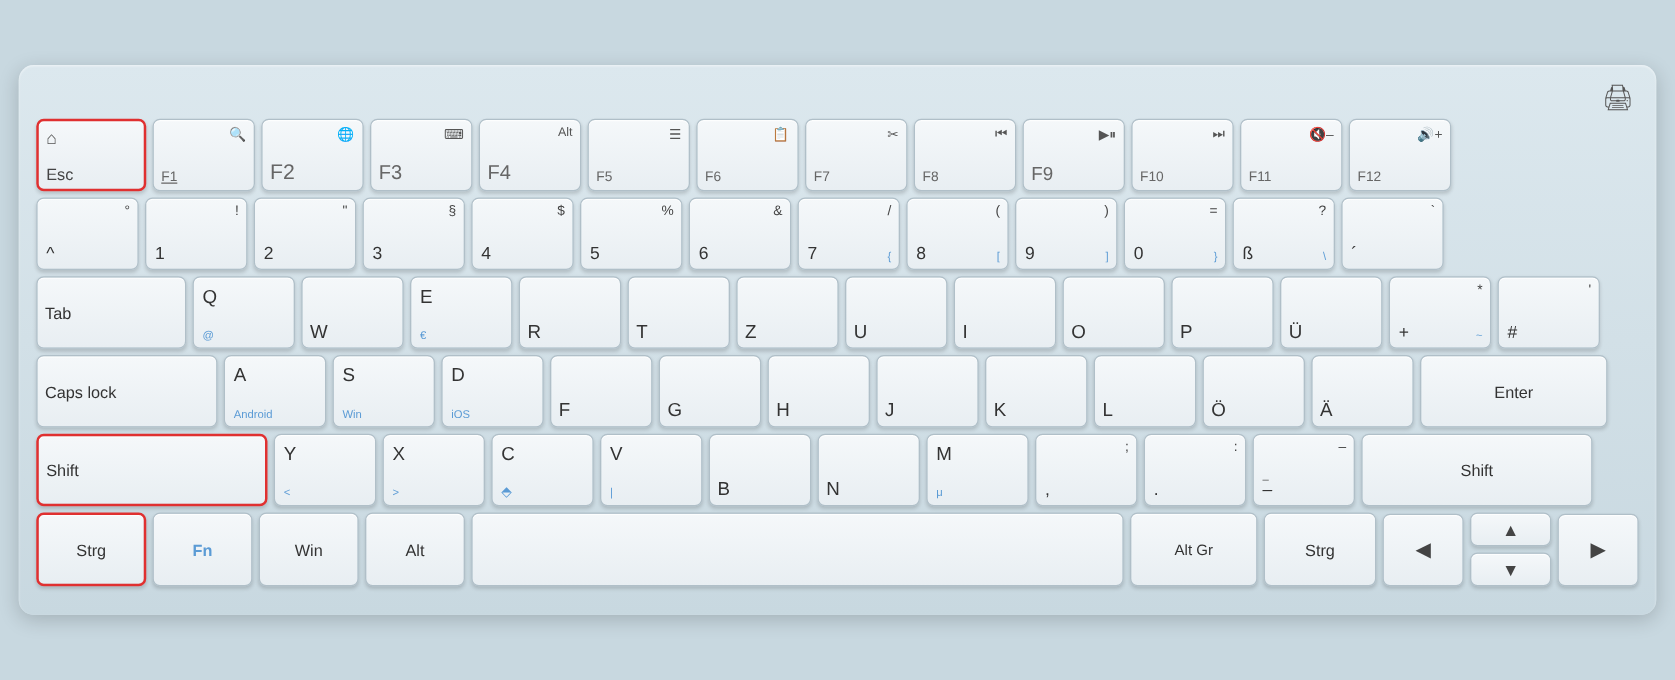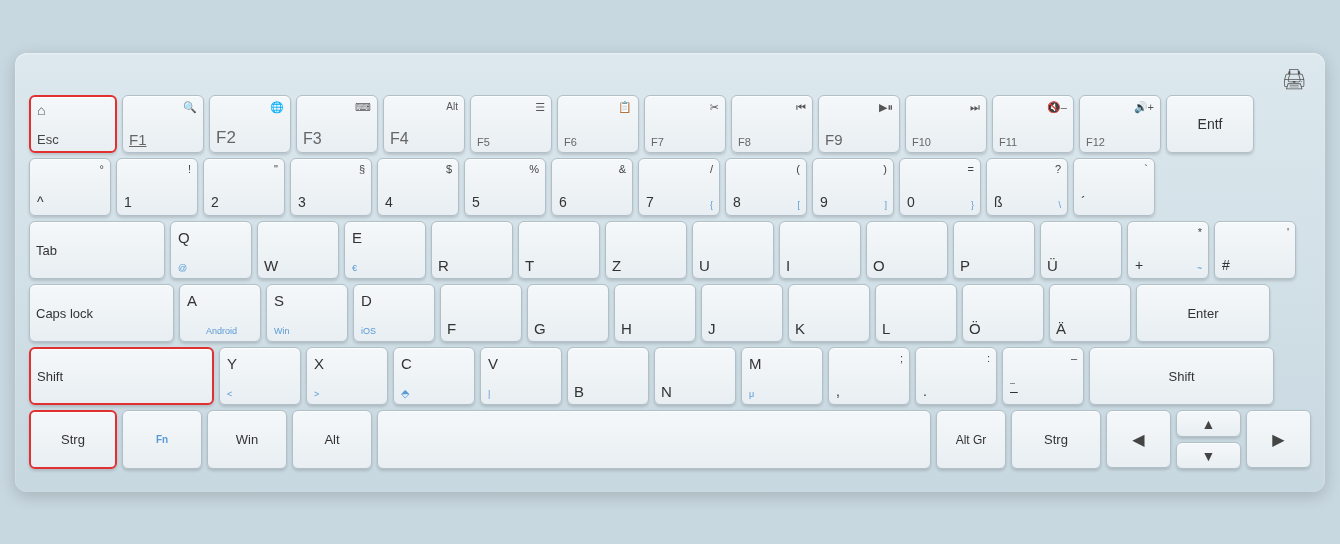--- a/index.html
+++ b/index.html
@@ -54,31 +54,31 @@
 
     
     .key-highlight {
       border: 2px solid #e03030 !important;
     }
 
     
     .w-esc { width: 88px; }
     .w-f { width: 82px; }
     .w-entf { width: 88px; }
-    .w-tab { width: 136px; }
+    .w-tab { width: 120px; }
     .w-caps { width: 145px; }
-    .w-enter { width: 134px; text-align: right; }
+    .w-enter { width: 150px; text-align: right; }
     .w-shift-l { width: 185px; }
     .w-shift-r { width: 185px; }
     .w-strg { width: 88px; }
     .w-fn { width: 80px; }
     .w-win { width: 80px; }
     .w-alt { width: 80px; }
     .w-space { flex: 1; }
-    .w-altgr { width: 70px; }
+    .w-altgr { width: 102px; }
     .w-strg-r { width: 90px; }
     .w-std { width: 82px; }
     .w-backspace { width: 130px; }
     .w-arrow { width: 65px; }
 
     .key-arrow-up, .key-arrow-down {
       min-height: 27px !important;
       height: 27px;
       display: flex;
       align-items: center;
@@ -97,21 +97,21 @@
 
   <div class="keyboard-row">
 
     <div class="key w-esc key-highlight">
       <span style="font-size:14px; color:#555; align-self:flex-start;">⌂</span>
       <span style="font-size:13px; color:#444; font-weight:500; align-self:flex-start;">Esc</span>
     </div>
 
     <div class="key w-f">
       <span style="font-size:11px; color:#555; align-self:flex-end;">🔍</span>
-      <span style="font-size:15px; color:#666; align-self:flex-start;text-decoration:underline;">F1</span>
+      <span style="font-size:11px; color:#666; align-self:flex-start;text-decoration:underline;">F1</span>
     </div>
 
     <div class="key w-f">
       <span style="font-size:11px; color:#555; align-self:flex-end;">🌐</span>
       <span style="font-size:17px; color:#666; align-self:flex-start;">F2</span>
     </div>
 
     <div class="key w-f">
       <span style="font-size:11px; color:#555; align-self:flex-end;">⌨</span>
       <span style="font-size:16px; color:#666; align-self:flex-start;">F3</span>
@@ -155,23 +155,20 @@
     <div class="key w-f">
       <span style="font-size:11px; color:#555; align-self:flex-end;">🔇–</span>
       <span style="font-size:11px; color:#666; align-self:flex-start;">F11</span>
     </div>
 
     <div class="key w-f">
       <span style="font-size:11px; color:#555; align-self:flex-end;">🔊+</span>
       <span style="font-size:11px; color:#666; align-self:flex-start;">F12</span>
     </div>
 
-    <div class="key w-entf">
-      <span style="font-size:14px; color:#333; font-weight:500; align-self:center; margin:auto;">Entf</span>
-    </div>
   </div>
 
   <div class="keyboard-row">
     <div class="key w-std">
       <span class="top-right">°</span>
       <span style="font-size:14px; color:#333; font-weight:500; position:absolute; bottom:5px; left:7px;">^</span>
     </div>
     <div class="key w-std">
       <span class="top-right">!</span>
       <span style="font-size:14px; color:#333; font-weight:500; position:absolute; bottom:5px; left:7px;">1</span>
@@ -276,21 +273,21 @@
       <span style="font-size:14px; color:#333; font-weight:500; position:absolute; bottom:5px; left:7px;">#</span>
     </div>
   </div>
 
   <div class="keyboard-row">
     <div class="key w-caps">
       <span style="font-size:13px; color:#333; font-weight:500; margin:auto 0 auto 0;">Caps lock</span>
     </div>
     <div class="key w-std">
       <span style="font-size:15px; color:#333; font-weight:500; position:absolute; top:7px; left:7px;">A</span>
-      <span style="font-size:9px; color:#5b9bd5; position:absolute; bottom:5px; left:7px;margin-left:19px;">Android</span>
+      <span style="font-size:9px; color:#5b9bd5; position:absolute; bottom:5px; left:7px;">Android</span>
     </div>
     <div class="key w-std">
       <span style="font-size:15px; color:#333; font-weight:500; position:absolute; top:7px; left:7px;">S</span>
       <span style="font-size:9px; color:#5b9bd5; position:absolute; bottom:5px; left:7px;">Win</span>
     </div>
     <div class="key w-std">
       <span style="font-size:15px; color:#333; font-weight:500; position:absolute; top:7px; left:7px;">D</span>
       <span style="font-size:9px; color:#5b9bd5; position:absolute; bottom:5px; left:7px;">iOS</span>
     </div>
     <div class="key w-std">
@@ -368,21 +365,21 @@
     <div class="key w-shift-r">
       <span style="font-size:13px; color:#333; font-weight:500; margin:auto;">Shift</span>
     </div>
   </div>
 
   <div class="keyboard-row">
     <div class="key w-strg key-highlight">
       <span style="font-size:13px; color:#333; font-weight:500; margin:auto;">Strg</span>
     </div>
     <div class="key w-fn">
-      <span style="font-size:10px; color:#5b9bd5; font-weight:bold; margin:auto;">Fn</span>
+      <span style="font-size:13px; color:#5b9bd5; font-weight:bold; margin:auto;">Fn</span>
     </div>
     <div class="key w-win">
       <span style="font-size:13px; color:#333; font-weight:500; margin:auto;">Win</span>
     </div>
     <div class="key w-alt">
       <span style="font-size:13px; color:#333; font-weight:500; margin:auto;">Alt</span>
     </div>
     <div class="key w-space" style="min-height:58px;">
     </div>
     <div class="key w-altgr">

